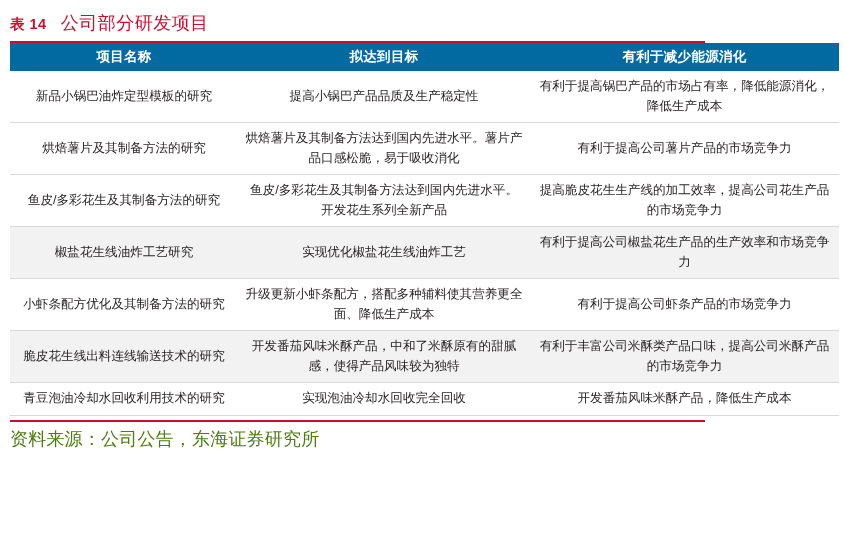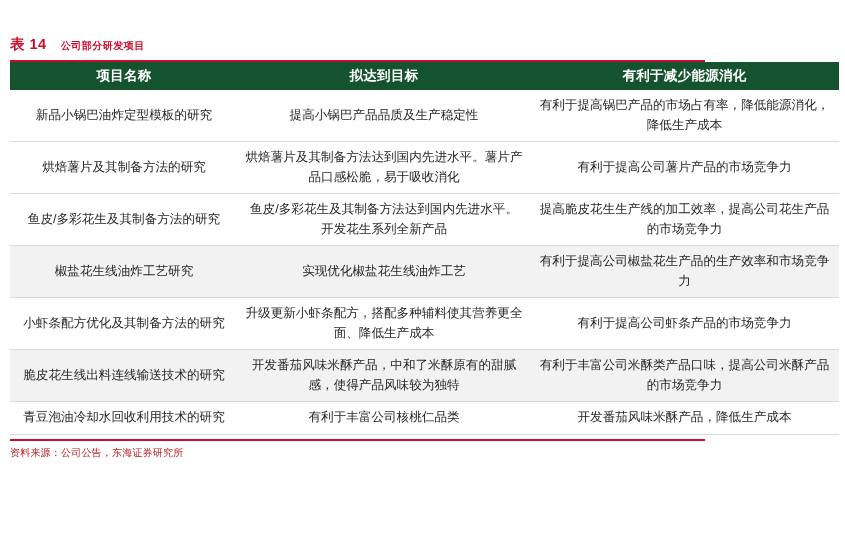--- a/index.html
+++ b/index.html
@@ -12,56 +12,55 @@
     background: #ffffff;
     font-family: "Liberation Sans", sans-serif;
     color: #231f20;
     -webkit-font-smoothing: antialiased;
   }
   .page {
     position: relative;
     width: 715px;
     height: 546px;
     box-sizing: border-box;
-    padding: 12px 8px;
+    padding: 4px 8px;
   }
   
   .title-row {
     display: flex;
     align-items: baseline;
     gap: 14px;
     padding: 7px 2px 6px 2px;
   }
   .title-label {
     color: #c8102e;
     font-size: 14.5px;
     font-weight: bold;
     letter-spacing: 0.5px;
   }
   .title-text {
     color: #c8102e;
-    font-size: 10px;
-    font-weight: bold;
+    font-size: 18px;
+    font-weight: normal;
     letter-spacing: 0.5px;
-    margin-top: 20px;
   }
   .rule-top {
     height: 2px;
     background: #c8102e;
     margin: 0 2px;
   }
   
   table.data {
     border-collapse: collapse;
     width: 829px;
     margin: 0 2px;
     table-layout: fixed;
   }
   table.data th {
-    background: #14532d;
+    background: #0369a1;
     color: #ffffff;
     font-size: 13.5px;
     font-weight: bold;
     padding: 5px 4px;
     text-align: center;
     letter-spacing: 0.3px;
   }
   table.data td {
     font-size: 12.6px;
     line-height: 1.55;
@@ -80,22 +79,22 @@
   col.c1 { width: 228px; }
   col.c2 { width: 292px; }
   col.c3 { width: 309px; }
   
   .rule-bottom {
     height: 2px;
     background: #c8102e;
     margin: 4px 2px 0 2px;
   }
   .source {
-    color: #b91c1c;
-    font-size: 10px;
+    color: #4d7c0f;
+    font-size: 18px;
     padding: 5px 2px 0 2px;
     letter-spacing: 0.2px;
   }
 </style>
 </head>
 <body>
 
 <div class="page">
 
   <div class="title-row">
@@ -144,21 +143,21 @@
         <td>升级更新小虾条配方，搭配多种辅料使其营养更全面、降低生产成本</td>
         <td>有利于提高公司虾条产品的市场竞争力</td>
       </tr>
       <tr class="alt">
         <td>脆皮花生线出料连线输送技术的研究</td>
         <td>开发番茄风味米酥产品，中和了米酥原有的甜腻感，使得产品风味较为独特</td>
         <td>有利于丰富公司米酥类产品口味，提高公司米酥产品的市场竞争力</td>
       </tr>
       <tr class="plain">
         <td>青豆泡油冷却水回收利用技术的研究</td>
-        <td>有利于丰富公司核桃仁品类</td>
+        <td>实现泡油冷却水回收完全回收</td>
         <td>开发番茄风味米酥产品，降低生产成本</td>
       </tr>
     </tbody>
   </table>
 
   <div class="rule-bottom"></div>
   <div class="source">资料来源：公司公告，东海证券研究所</div>
 
 </div>
 

